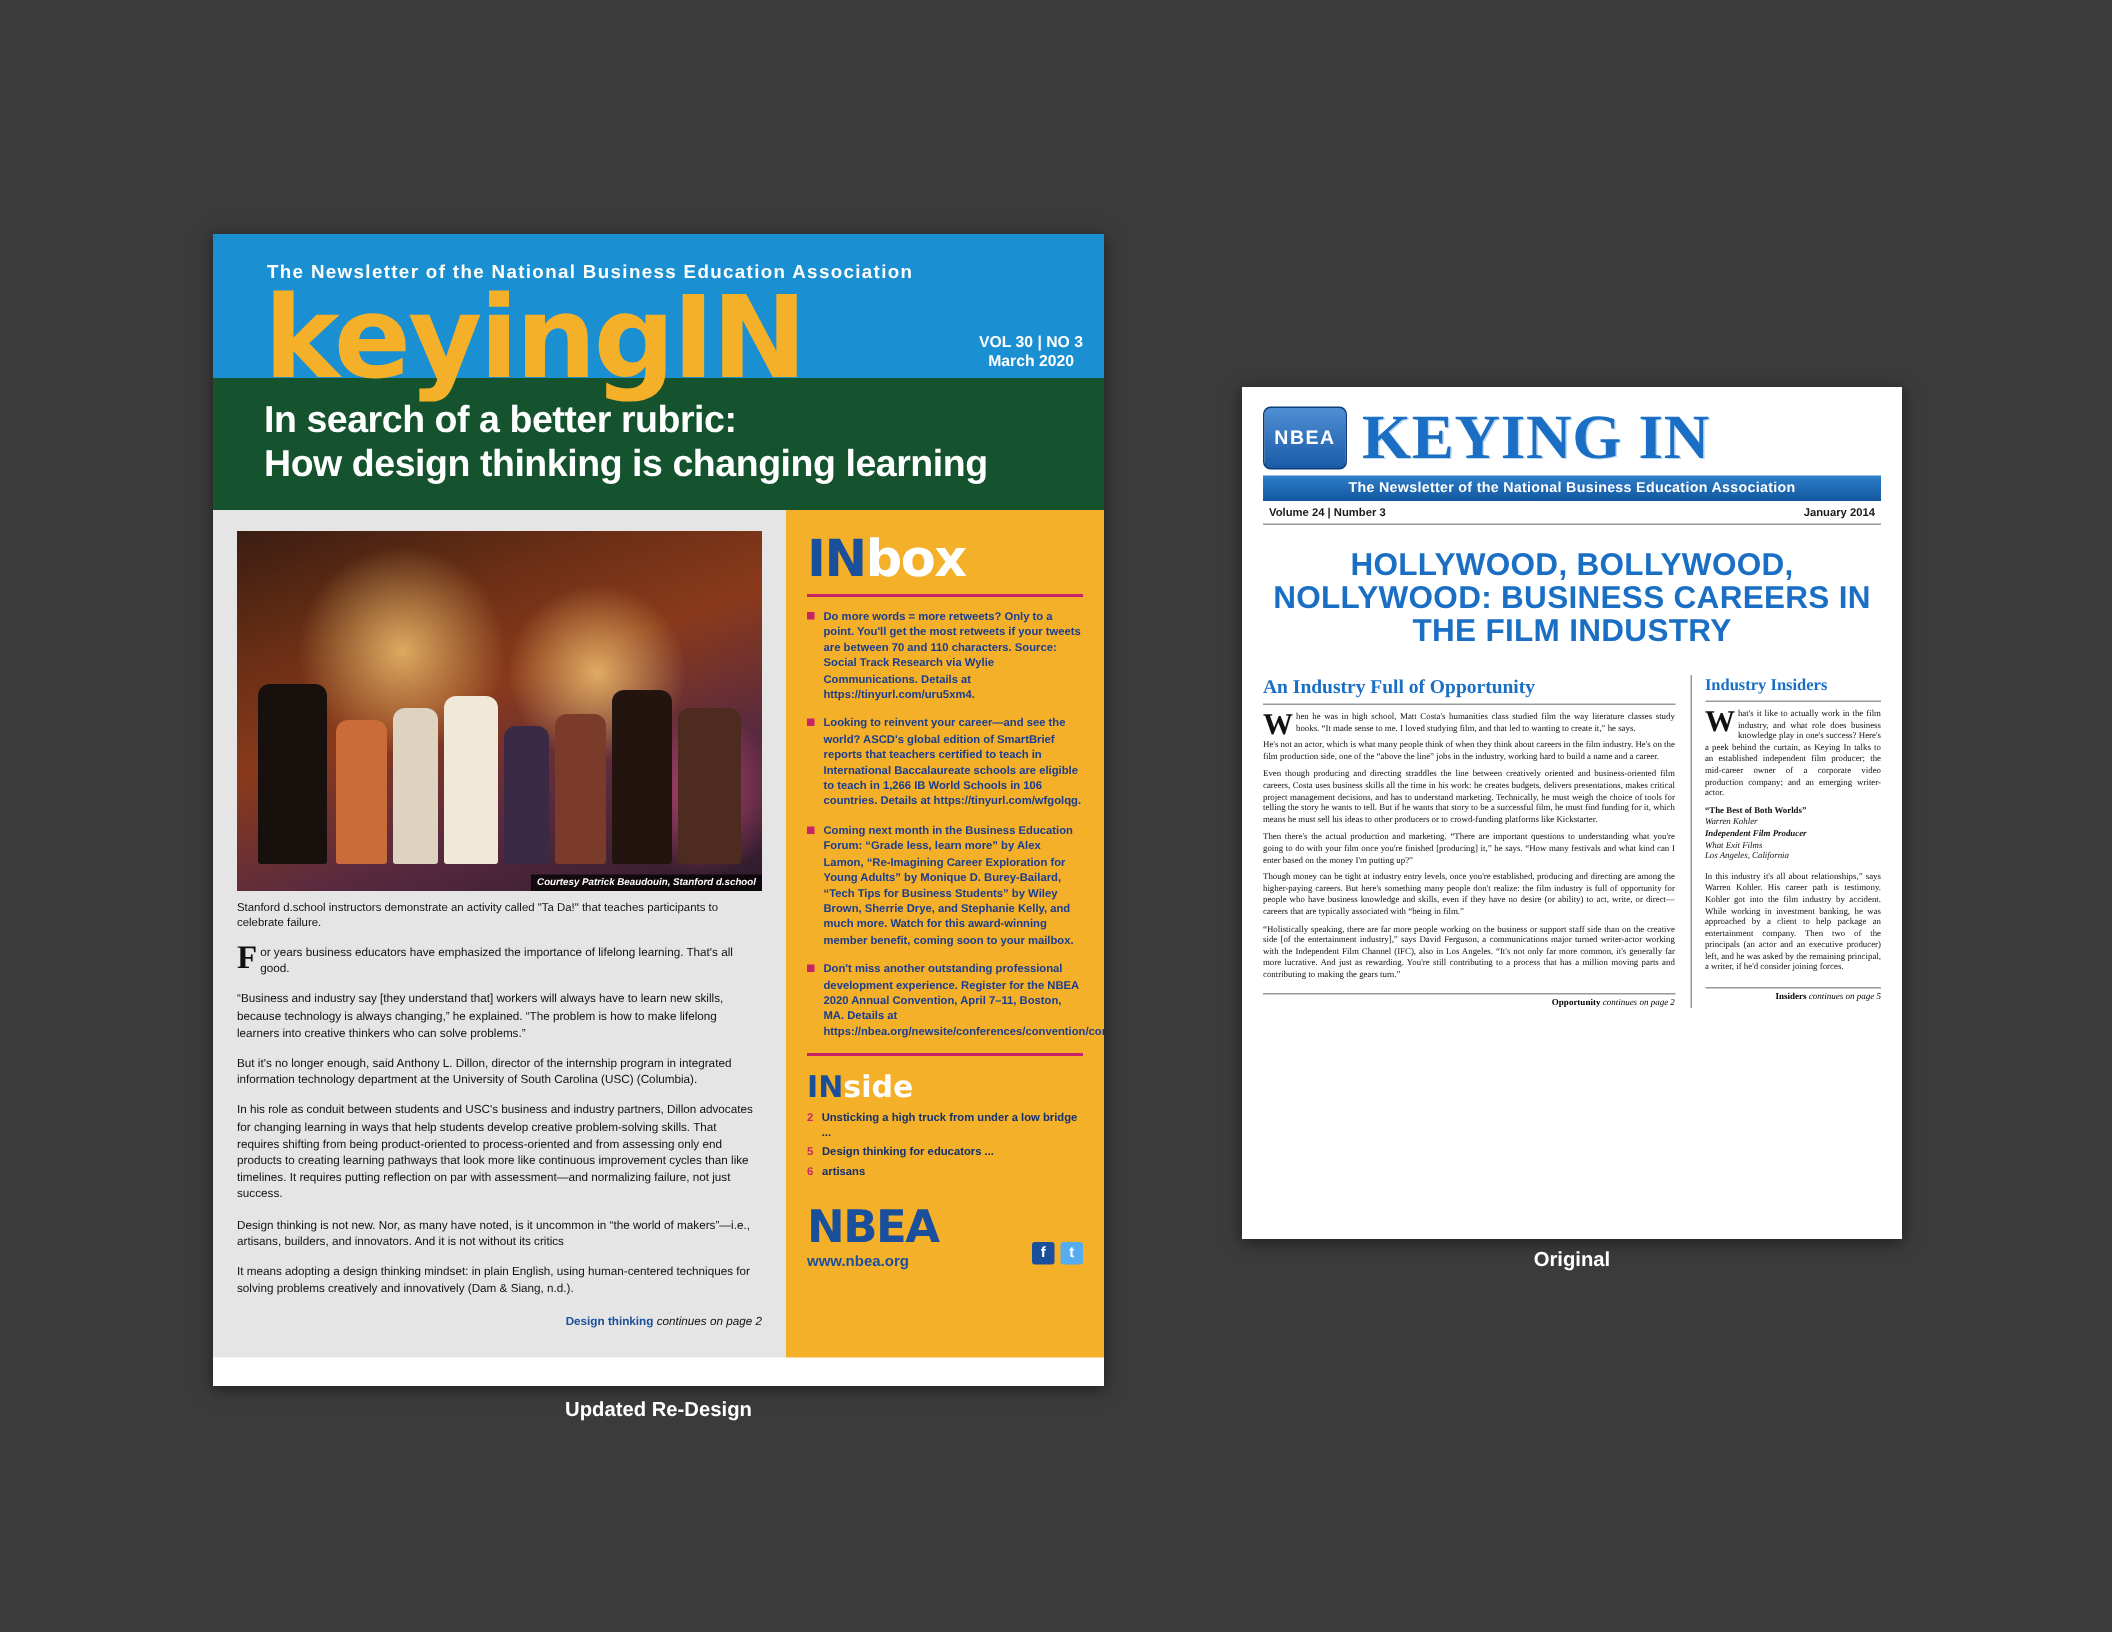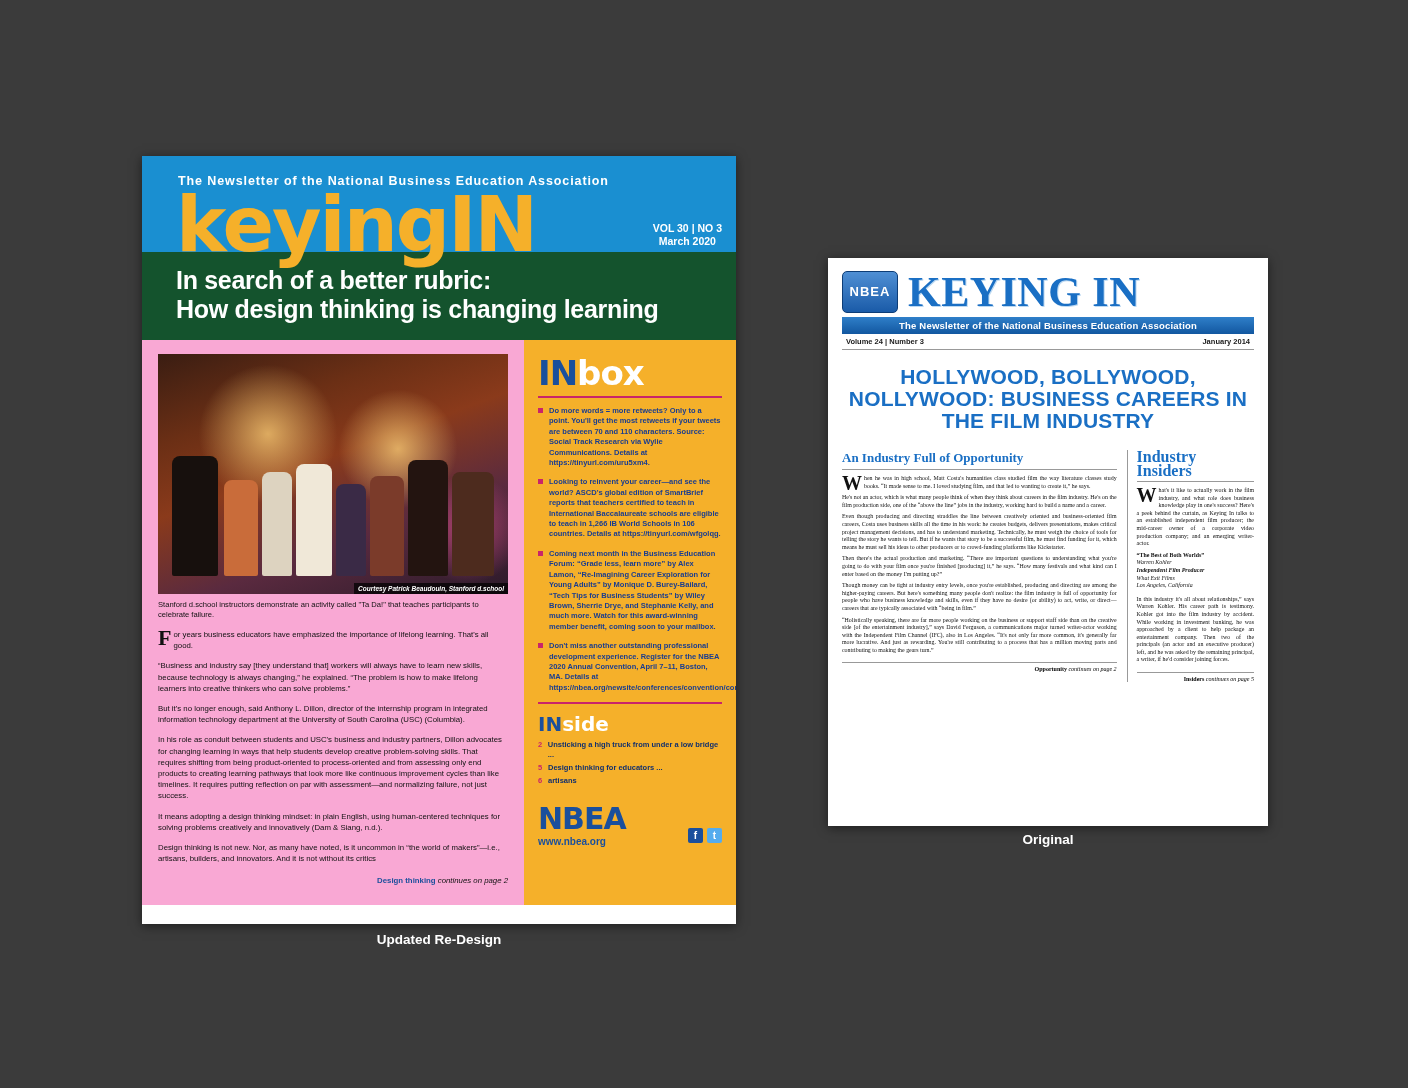--- a/index.html
+++ b/index.html
@@ -76,21 +76,21 @@
     letter-spacing: -0.3px;
   }
   .rd-body {
     display: flex;
     height: 565px;
   }
   .rd-left {
     width: 382px;
     padding: 14px 16px 0 16px;
     box-sizing: border-box;
-    background: #f9a8d4;
+    background: #e5e5e5;
   }
   .rd-photo {
     width: 350px;
     height: 240px;
     position: relative;
     background: linear-gradient(160deg, #3a1d12 0%, #6b2f15 25%, #8a3a1b 45%, #5a2a3f 70%, #2b1a2a 100%);
     overflow: hidden;
   }
   .rd-photo .glow {
     position: absolute;
@@ -322,21 +322,21 @@
   .og-side { width: 118px; border-left: 1px solid #999; padding-left: 9px;}
   .og-sec-title {
     color: #1a6fc4;
     font-size: 13px;
     font-weight: bold;
     font-family: "Liberation Serif", serif;
     border-bottom: 1px solid #999;
     padding-bottom: 3px;
     margin-bottom: 5px;
   }
-  .og-sec-title.small { font-size: 16px; line-height: 14px; }
+  .og-sec-title.small { font-size: 11px; line-height: 14px; }
   .og-main p, .og-side p {
     font-family: "Liberation Serif", serif;
     font-size: 5.9px;
     line-height: 7.6px;
     color: #111;
     margin: 0 0 4px 0;
     text-align: justify;
   }
   .og-main p.lead::first-letter,
   .og-side p.lead::first-letter {
@@ -415,22 +415,22 @@
             <div class="fig f8"></div>
           <div class="credit">Courtesy Patrick Beaudouin, Stanford d.school</div>
         </div>
         <div class="rd-caption">Stanford d.school instructors demonstrate an activity called "Ta Da!" that teaches participants to celebrate failure.</div>
 
         <div class="rd-art">
           <p class="dropcap">For years business educators have emphasized the importance of lifelong learning. That's all good.</p>
           <p>“Business and industry say [they understand that] workers will always have to learn new skills, because technology is always changing,” he explained. “The problem is how to make lifelong learners into creative thinkers who can solve problems.”</p>
           <p>But it's no longer enough, said Anthony L. Dillon, director of the internship program in integrated information technology department at the University of South Carolina (USC) (Columbia).</p>
           <p>In his role as conduit between students and USC's business and industry partners, Dillon advocates for changing learning in ways that help students develop creative problem-solving skills. That requires shifting from being product-oriented to process-oriented and from assessing only end products to creating learning pathways that look more like continuous improvement cycles than like timelines. It requires putting reflection on par with assessment—and normalizing failure, not just success.</p>
+          <p>Design thinking is not new. Nor, as many have noted, is it uncommon in “the world of makers”—i.e., artisans, builders, and innovators. And it is not without its critics</p>
           <p>It means adopting a design thinking mindset: in plain English, using human-centered techniques for solving problems creatively and innovatively (Dam &amp; Siang, n.d.).</p>
-          <p>Design thinking is not new. Nor, as many have noted, is it uncommon in “the world of makers”—i.e., artisans, builders, and innovators. And it is not without its critics</p>
           <div class="rd-contin"><span>Design thinking</span><span class="ital"> continues on page 2</span></div>
         </div>
       </div>
 
       <div class="rd-right">
         <div class="rd-inbox-title"><span>IN</span><span class="box">box</span></div>
         <div class="rd-rule"></div>
         <ul class="rd-bullets">
           <li>Do more words = more retweets? Only to a point. You'll get the most retweets if your tweets are between 70 and 110 characters. Source: Social Track Research via Wylie Communications. Details at https://tinyurl.com/uru5xm4.</li>
           <li>Looking to reinvent your career—and see the world? ASCD's global edition of SmartBrief reports that teachers certified to teach in International Baccalaureate schools are eligible to teach in 1,266 IB World Schools in 106 countries. Details at https://tinyurl.com/wfgolqg.</li>

